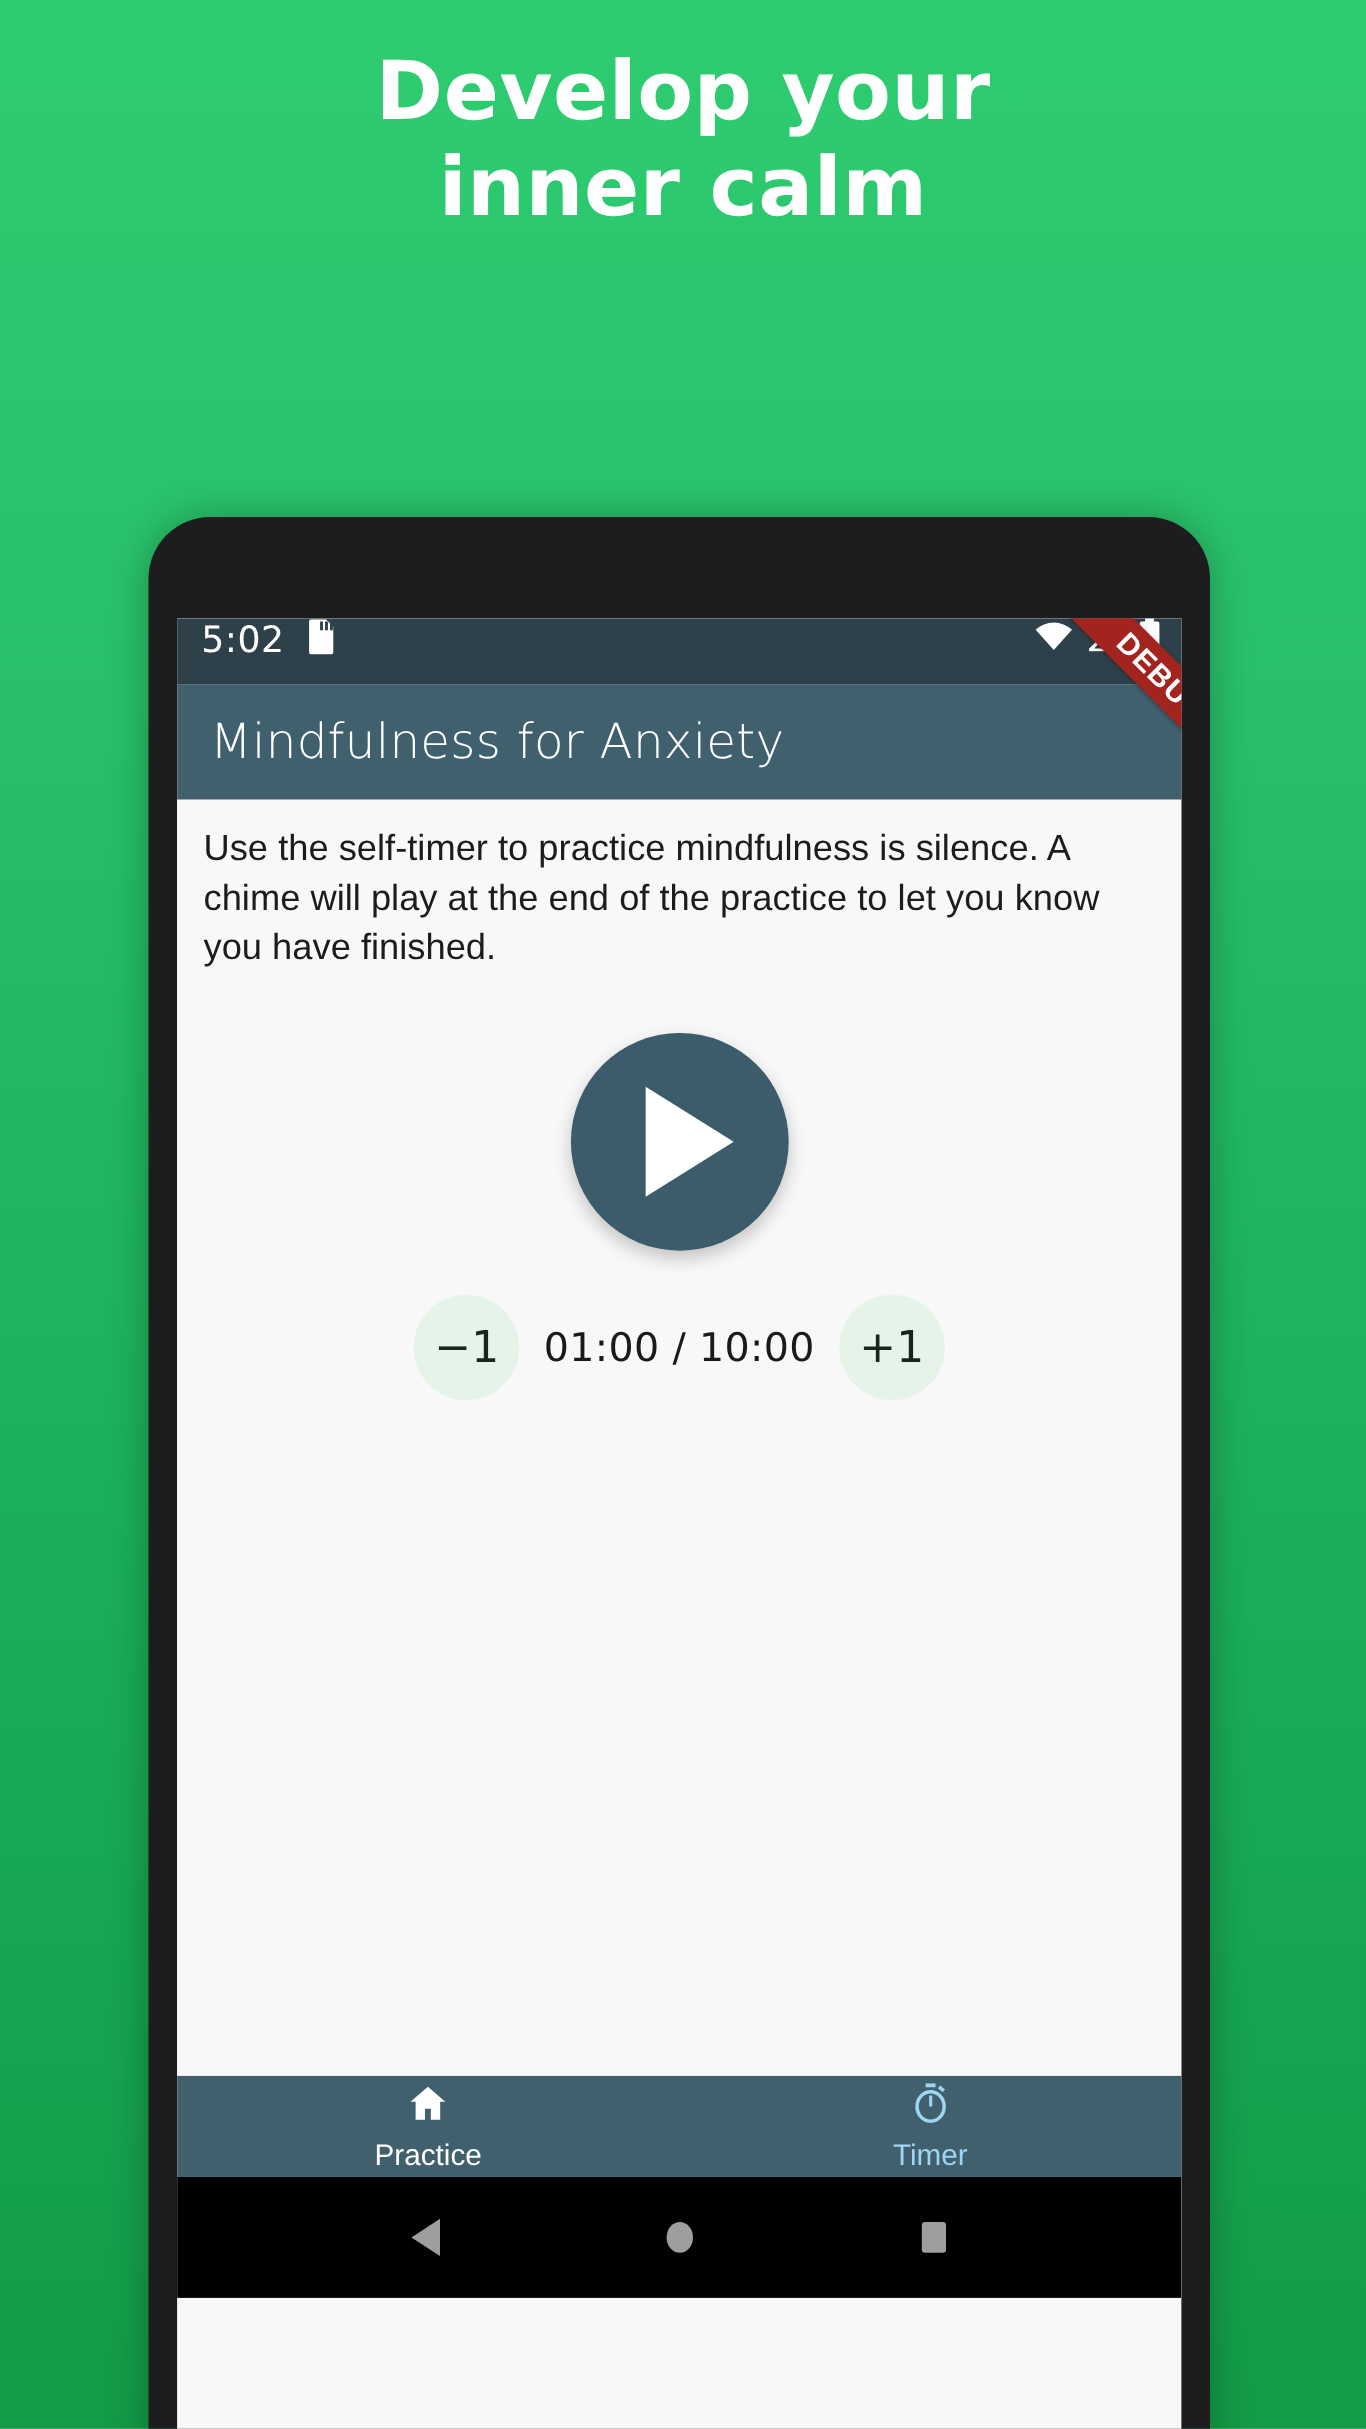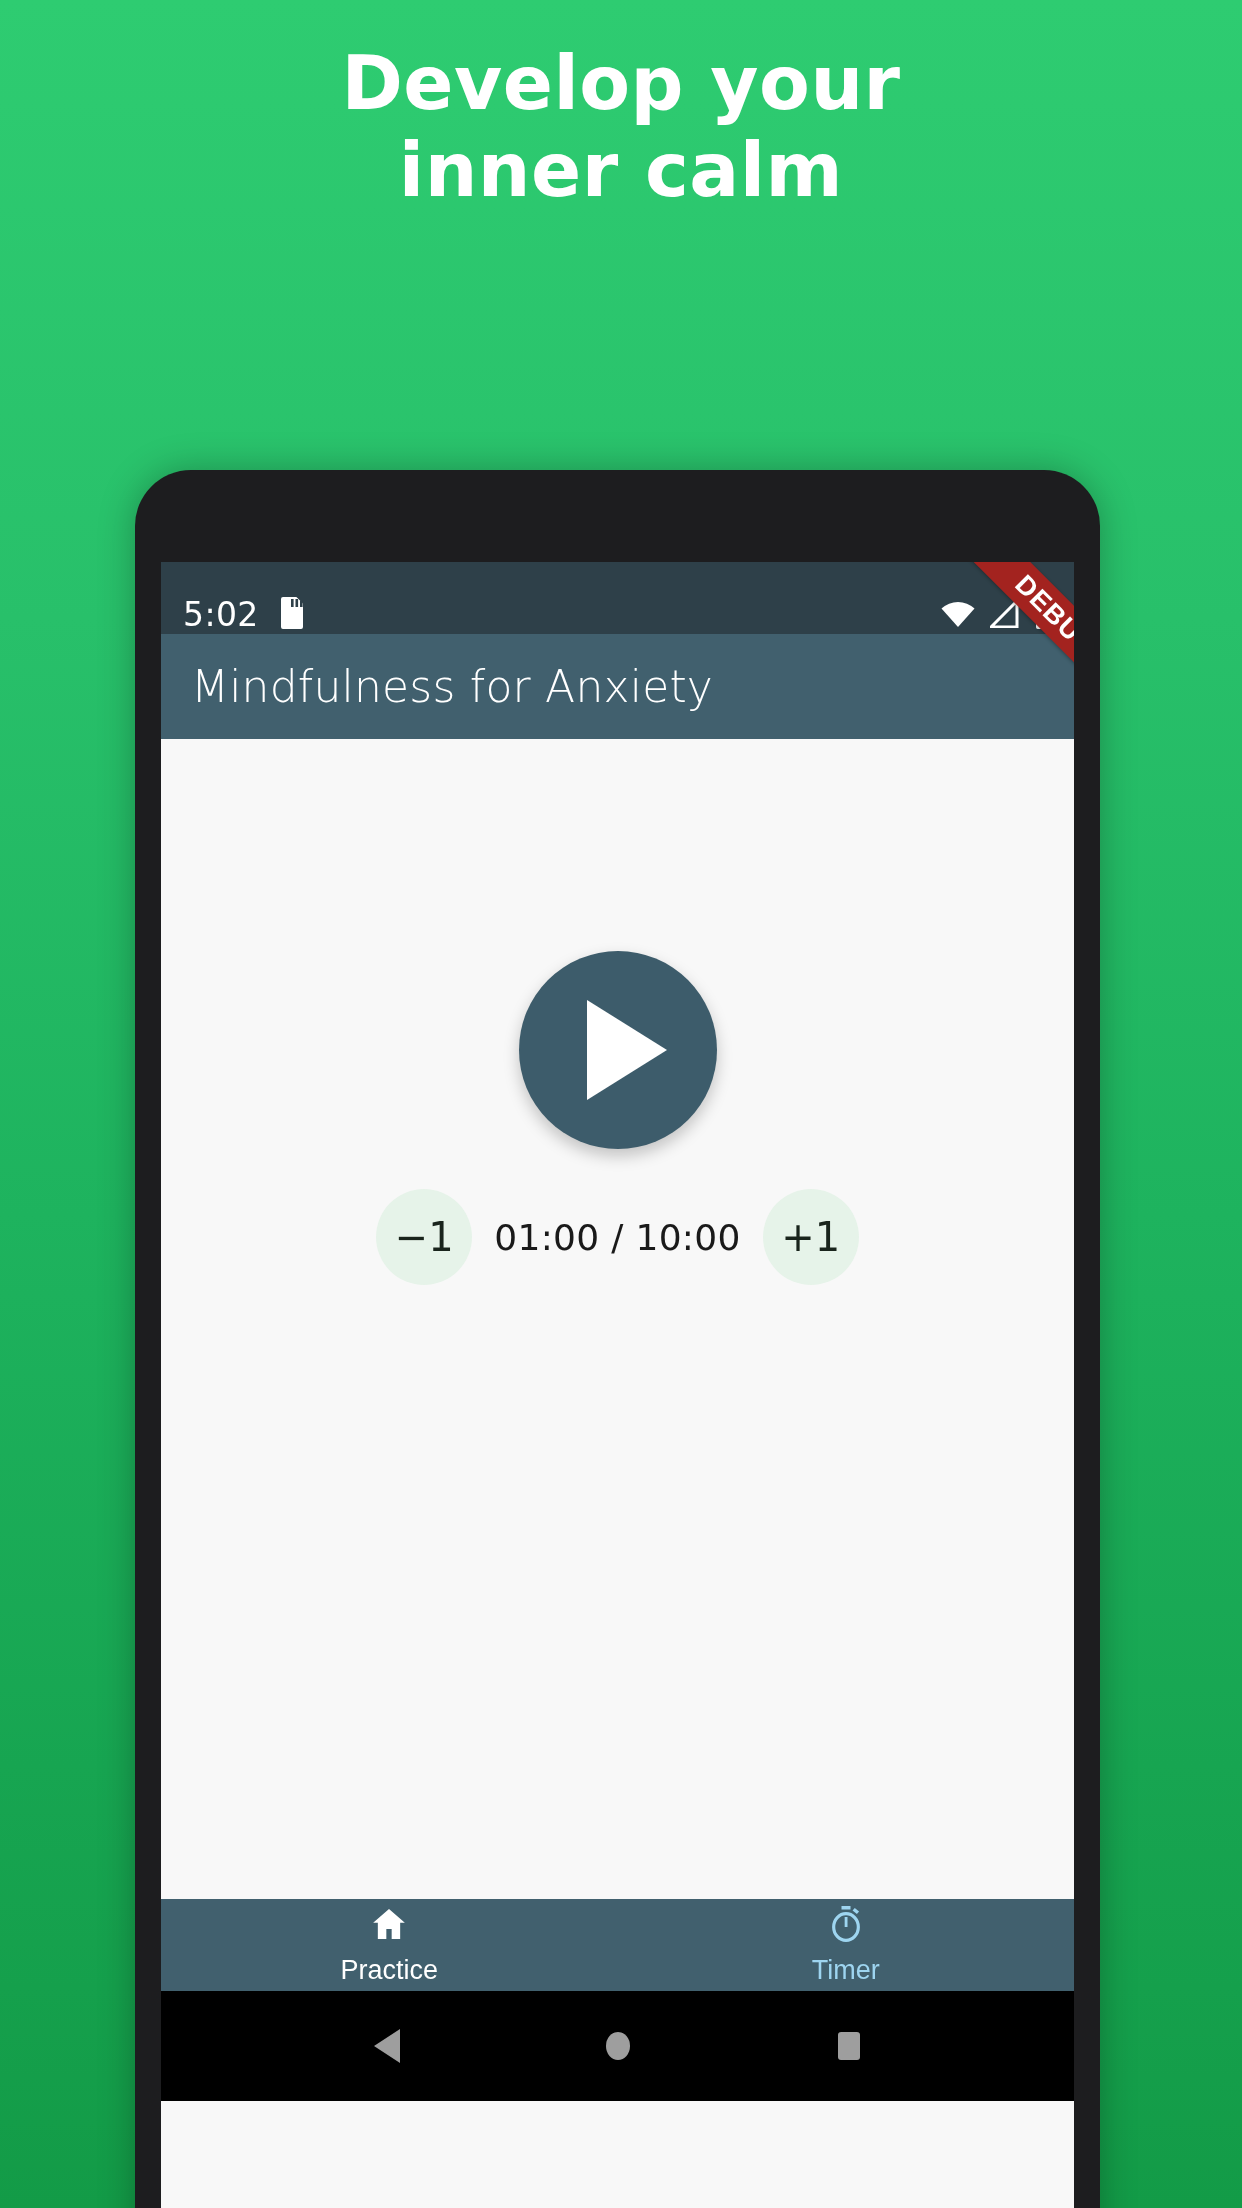--- a/index.html
+++ b/index.html
@@ -37,23 +37,23 @@
   .screen {
     position:absolute;
     left:26px; top:92px;
     width:913px; height:1708px;
     background:#f8f8f8;
     overflow:hidden;
   }
 
   
   .statusbar {
-    height:72px;
+    height:60px;
     background:#2e4049;
-    display:flex; align-items:flex-end;
+    display:flex; align-items:flex-start;
     padding:0 18px 0 22px;
     position:relative;
   }
   .sb-time {
     color:#ffffff; font-size:33px; letter-spacing:0.4px;
     font-family:"DejaVu Sans", sans-serif;
   }
   .sb-left { display:flex; align-items:center; gap:20px; }
   .sb-right { margin-left:auto; display:flex; align-items:center; gap:14px; }
   .sb-icon { display:block; }
@@ -233,20 +233,21 @@
 
     <div class="debug-ribbon">
       <div class="band">DEBUG</div>
     </div>
 
     <div class="appbar">
       <span class="appbar-title">Mindfulness for Anxiety</span>
     </div>
 
     <div class="content">
+      <p class="intro">Use the self-timer to practice mindfulness is silence. A chime will play at the end of the practice to let you know you have finished.</p>
 
       <div class="play-wrap">
         <div class="play-btn">
           <span class="play-tri"></span>
         </div>
       </div>
 
       <div class="timer-row">
         <div class="step-btn">−1</div>
         <div class="timer-readout">01:00 / 10:00</div>

